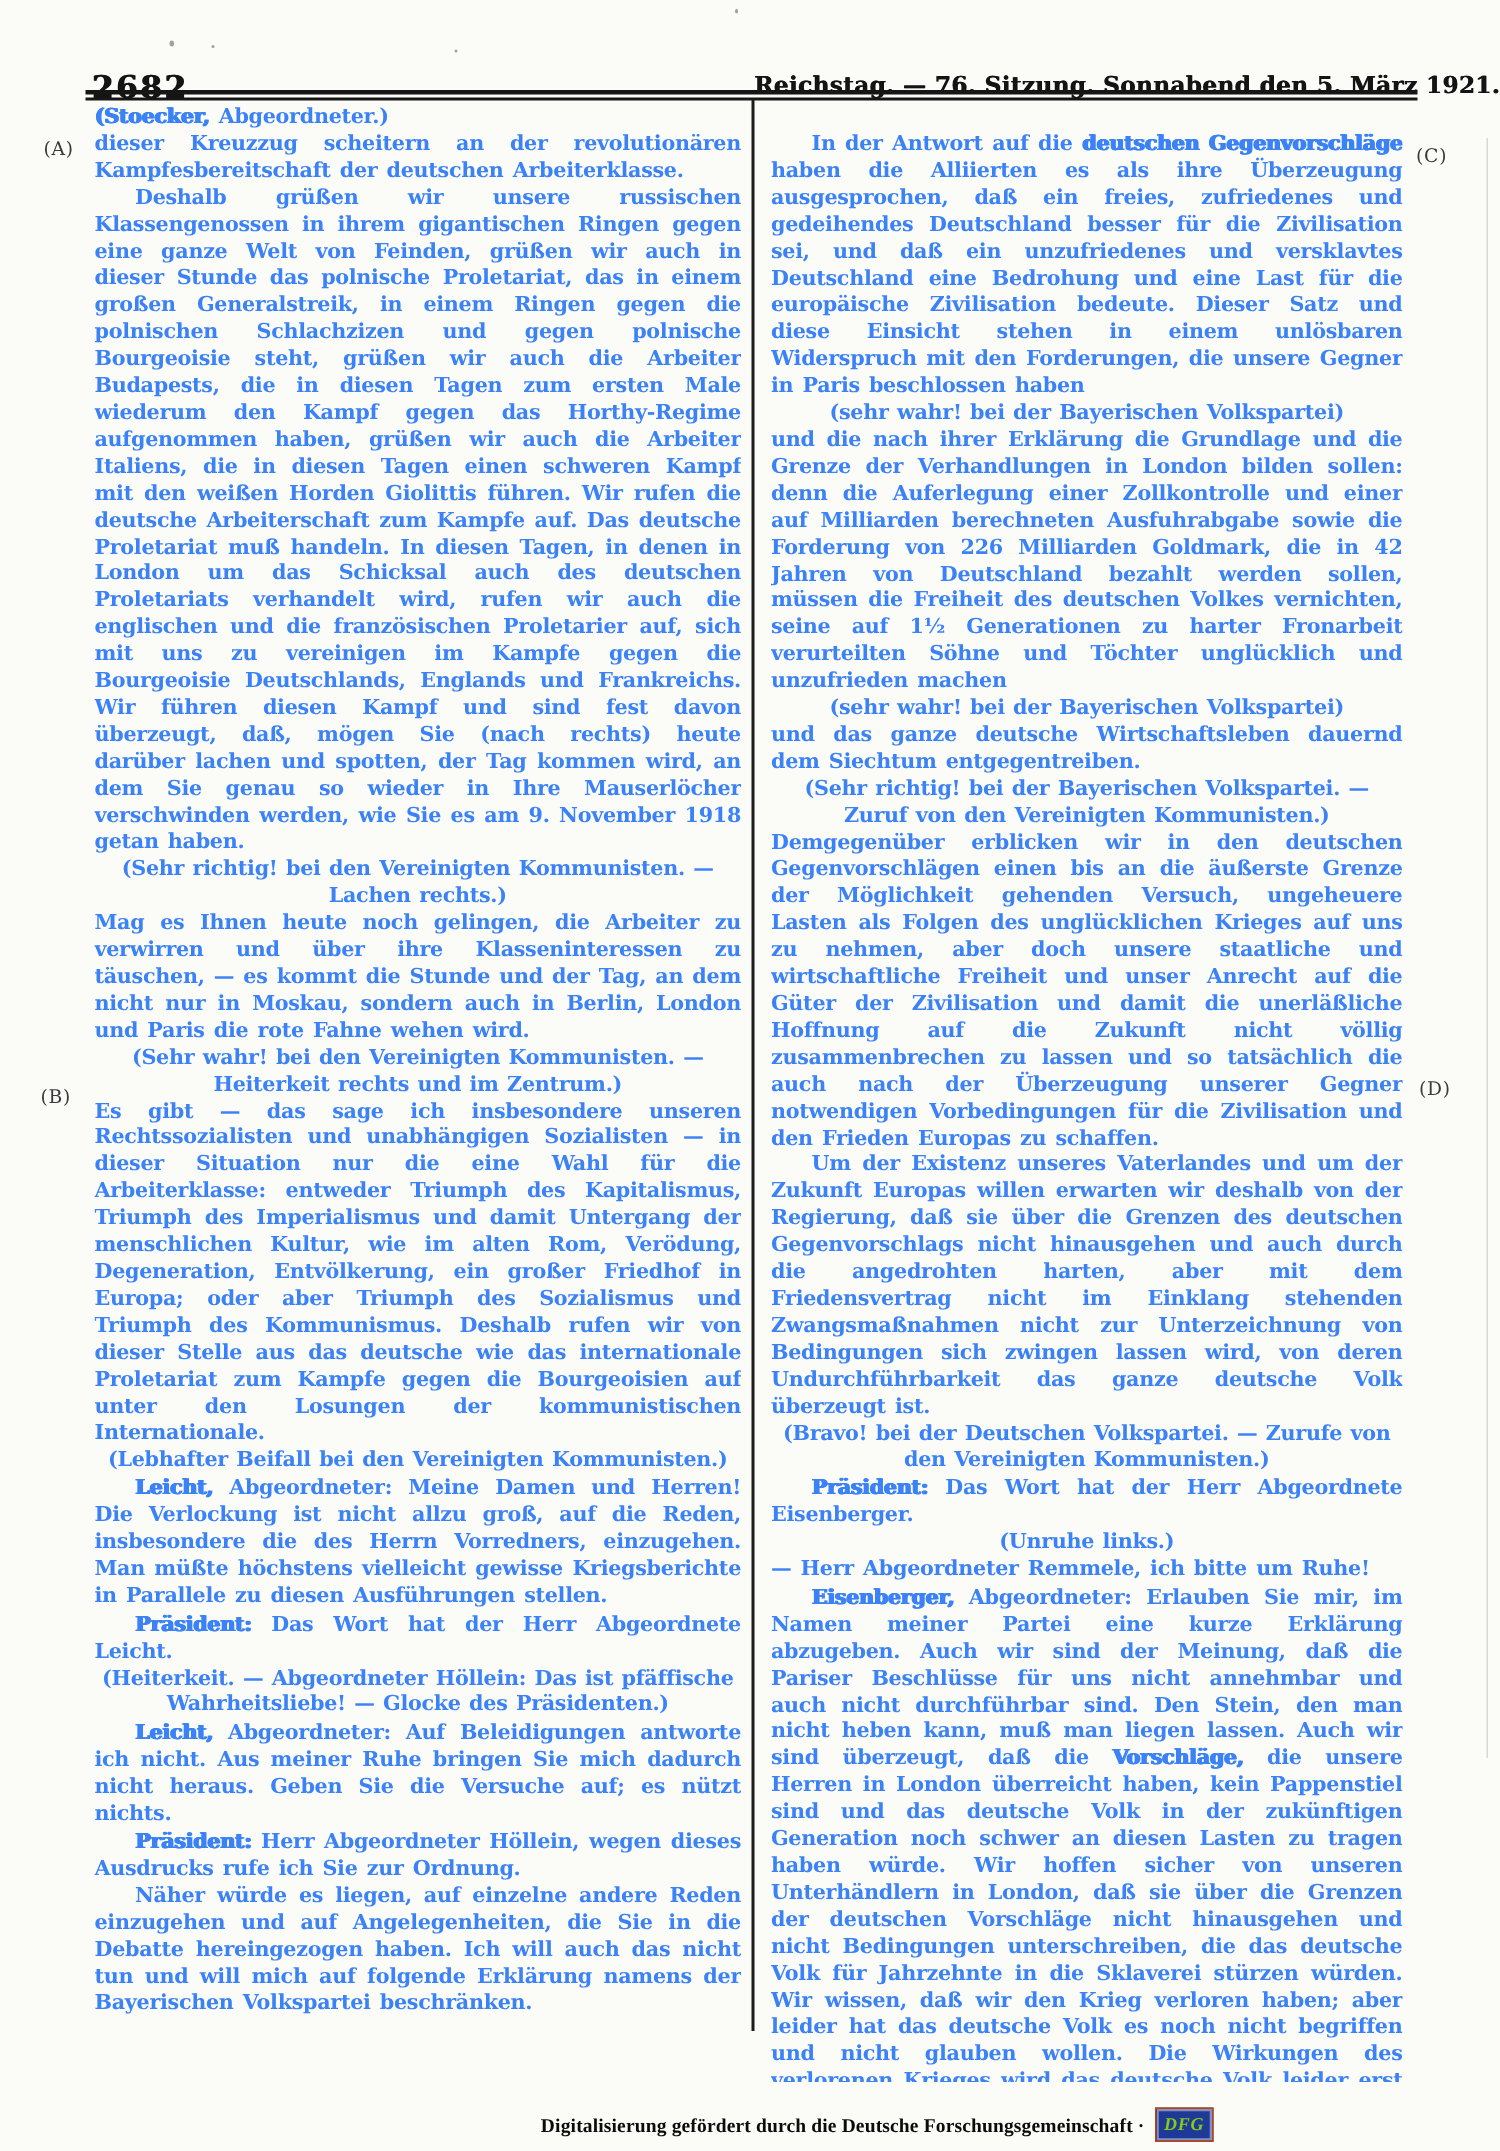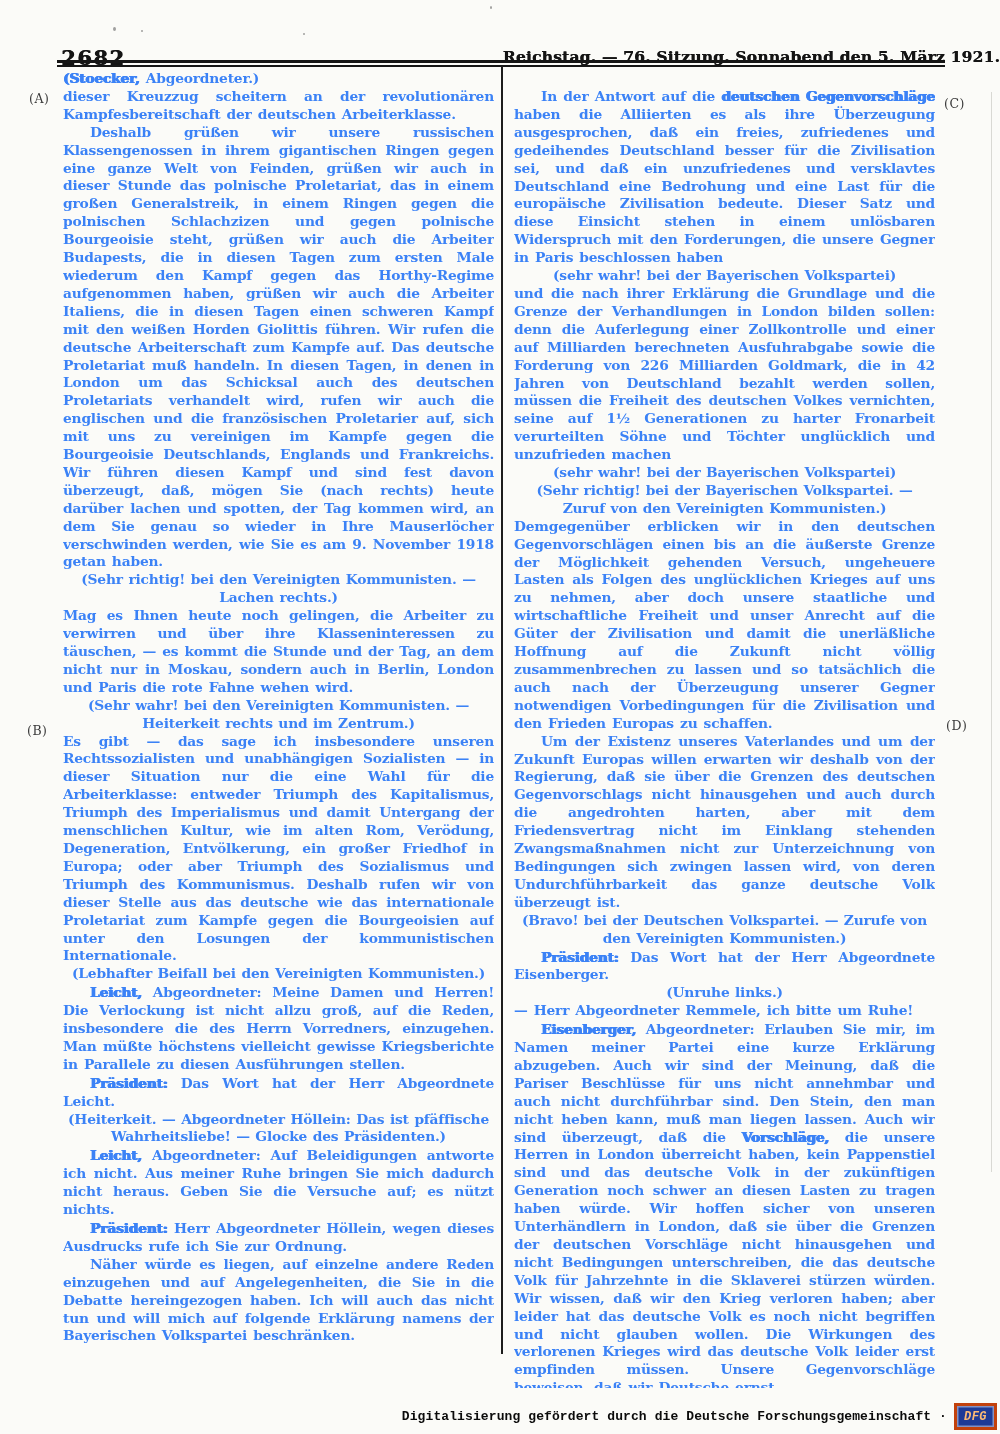--- a/index.html
+++ b/index.html
@@ -51,29 +51,29 @@
   .mlabel{
     position:absolute;font-size:12.5px;font-weight:normal;color:#3a3a3a;
     letter-spacing:0.5px;
   }
   .ml-a{left:29px;top:91px;}
   .ml-b{left:27px;top:723px;}
   .ml-c{left:944px;top:96px;}
   .ml-d{left:946px;top:718px;}
   
   .footer{
-    position:absolute;left:0;top:1403px;width:997px;height:27px;
+    position:absolute;left:0;top:1403px;width:809px;height:27px;
     display:flex;align-items:center;justify-content:flex-end;gap:7px;
-    font-family:Liberation Mono, monospace;
+    font-family:Liberation Serif, serif;
   }
   .credit{font-size:13px;font-weight:bold;color:#0b0b0b;letter-spacing:0.1px;}
   .dfg-logo{
-    width:37px;height:21px;background:#1e3a96;border:3px solid #c2410c;
+    width:37px;height:21px;background:#1e3a96;border:1px solid #c2410c;
     box-shadow:inset 0 0 0 1.5px rgba(255,255,255,0.45);
-    color:#fdba74;font-size:12px;font-weight:bold;font-style:italic;
+    color:#84cc16;font-size:12px;font-weight:bold;font-style:italic;
     display:flex;align-items:center;justify-content:center;letter-spacing:0.5px;
   }
   
   .speck{position:absolute;background:#6f6f6f;border-radius:50%;opacity:0.65;}
   .sp1{left:113px;top:27px;width:3px;height:4px;}
   .sp2{left:141px;top:30px;width:2px;height:2px;}
   .sp3{left:303px;top:33px;width:2px;height:2px;}
   .sp4{left:490px;top:6px;width:2px;height:3px;}
 </style>
 </head>
@@ -107,20 +107,21 @@
       <p class="stage"><span>(Heiterkeit. — Abgeordneter Höllein: Das ist pfäffische Wahrheitsliebe! — Glocke des Präsidenten.)</span></p>
       <p class="para indent gap"><span class="fett">Leicht,</span><span> Abgeordneter: Auf Beleidigungen antworte ich nicht. Aus meiner Ruhe bringen Sie mich dadurch nicht heraus. Geben Sie die Versuche auf; es nützt nichts.</span></p>
       <p class="para indent gap"><span class="fett">Präsident:</span><span> Herr Abgeordneter Höllein, wegen dieses Ausdrucks rufe ich Sie zur Ordnung.</span></p>
       <p class="para indent"><span>Näher würde es liegen, auf einzelne andere Reden einzugehen und auf Angelegenheiten, die Sie in die Debatte hereingezogen haben. Ich will auch das nicht tun und will mich auf folgende Erklärung namens der Bayerischen Volkspartei beschränken.</span></p>
     </div>
   <div class="col right" id="col-right">
       <p class="para indent"><span>In der Antwort auf die </span><span class="fett">deutschen Gegenvorschläge</span><span> haben die Alliierten es als ihre Überzeugung ausgesprochen, daß ein freies, zufriedenes und gedeihendes Deutschland besser für die Zivilisation sei, und daß ein unzufriedenes und versklavtes Deutschland eine Bedrohung und eine Last für die europäische Zivilisation bedeute. Dieser Satz und diese Einsicht stehen in einem unlösbaren Widerspruch mit den Forderungen, die unsere Gegner in Paris beschlossen haben</span></p>
       <p class="stage"><span>(sehr wahr! bei der Bayerischen Volkspartei)</span></p>
       <p class="para"><span>und die nach ihrer Erklärung die Grundlage und die Grenze der Verhandlungen in London bilden sollen: denn die Auferlegung einer Zollkontrolle und einer auf Milliarden berechneten Ausfuhrabgabe sowie die Forderung von 226 Milliarden Goldmark, die in 42 Jahren von Deutschland bezahlt werden sollen, müssen die Freiheit des deutschen Volkes vernichten, seine auf 1½ Generationen zu harter Fronarbeit verurteilten Söhne und Töchter unglücklich und unzufrieden machen</span></p>
       <p class="stage"><span>(sehr wahr! bei der Bayerischen Volkspartei)</span></p>
+      <p class="para"><span>und das ganze deutsche Wirtschaftsleben dauernd dem Siechtum entgegentreiben.</span></p>
       <p class="stage"><span>(Sehr richtig! bei der Bayerischen Volkspartei. — Zuruf von den Vereinigten Kommunisten.)</span></p>
       <p class="para"><span>Demgegenüber erblicken wir in den deutschen Gegenvorschlägen einen bis an die äußerste Grenze der Möglichkeit gehenden Versuch, ungeheuere Lasten als Folgen des unglücklichen Krieges auf uns zu nehmen, aber doch unsere staatliche und wirtschaftliche Freiheit und unser Anrecht auf die Güter der Zivilisation und damit die unerläßliche Hoffnung auf die Zukunft nicht völlig zusammenbrechen zu lassen und so tatsächlich die auch nach der Überzeugung unserer Gegner notwendigen Vorbedingungen für die Zivilisation und den Frieden Europas zu schaffen.</span></p>
       <p class="para indent"><span>Um der Existenz unseres Vaterlandes und um der Zukunft Europas willen erwarten wir deshalb von der Regierung, daß sie über die Grenzen des deutschen Gegenvorschlags nicht hinausgehen und auch durch die angedrohten harten, aber mit dem Friedensvertrag nicht im Einklang stehenden Zwangsmaßnahmen nicht zur Unterzeichnung von Bedingungen sich zwingen lassen wird, von deren Undurchführbarkeit das ganze deutsche Volk überzeugt ist.</span></p>
       <p class="stage"><span>(Bravo! bei der Deutschen Volkspartei. — Zurufe von den Vereinigten Kommunisten.)</span></p>
       <p class="para indent gap"><span class="fett">Präsident:</span><span> Das Wort hat der Herr Abgeordnete Eisenberger.</span></p>
       <p class="stage"><span>(Unruhe links.)</span></p>
       <p class="para"><span>— Herr Abgeordneter Remmele, ich bitte um Ruhe!</span></p>
       <p class="para indent gap"><span class="fett">Eisenberger,</span><span> Abgeordneter: Erlauben Sie mir, im Namen meiner Partei eine kurze Erklärung abzugeben. Auch wir sind der Meinung, daß die Pariser Beschlüsse für uns nicht annehmbar und auch nicht durchführbar sind. Den Stein, den man nicht heben kann, muß man liegen lassen. Auch wir sind überzeugt, daß die </span><span class="fett">Vorschläge,</span><span> die unsere Herren in London überreicht haben, kein Pappenstiel sind und das deutsche Volk in der zukünftigen Generation noch schwer an diesen Lasten zu tragen haben würde. Wir hoffen sicher von unseren Unterhändlern in London, daß sie über die Grenzen der deutschen Vorschläge nicht hinausgehen und nicht Bedingungen unterschreiben, die das deutsche Volk für Jahrzehnte in die Sklaverei stürzen würden. Wir wissen, daß wir den Krieg verloren haben; aber leider hat das deutsche Volk es noch nicht begriffen und nicht glauben wollen. Die Wirkungen des verlorenen Krieges wird das deutsche Volk leider erst empfinden müssen. Unsere Gegenvorschläge beweisen, daß wir Deutsche ernst</span></p>
     </div>
 

